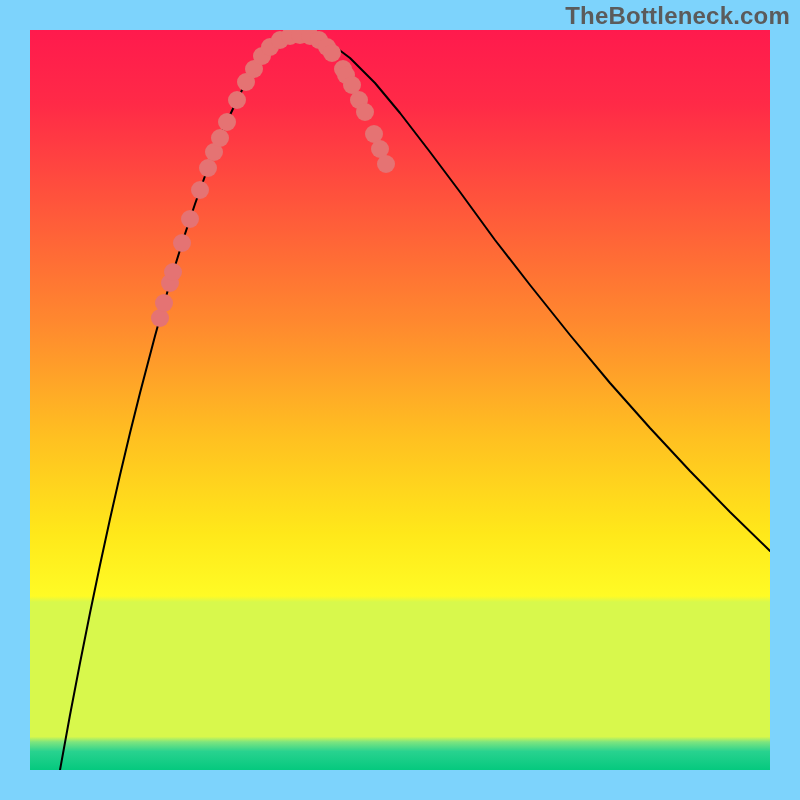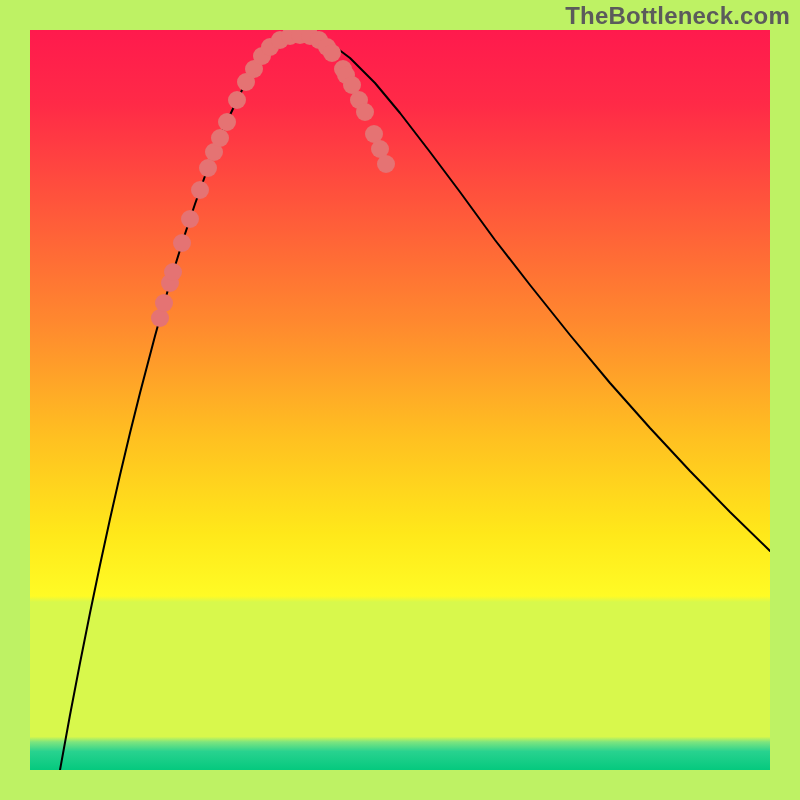--- a/index.html
+++ b/index.html
@@ -10,21 +10,21 @@
     overflow: hidden;
     background: #000;
     font-family: Arial, Helvetica, sans-serif;
   }
   .frame {
     position: absolute;
     left: 0;
     top: 0;
     width: 800px;
     height: 800px;
-    background: #bef264;
+    background: #7dd3fc;
   }
   .watermark {
     position: absolute;
     top: 2px;
     right: 10px;
     color: #5b5b5b;
     font-size: 24px;
     font-weight: 600;
     letter-spacing: 0.2px;
     user-select: none;

